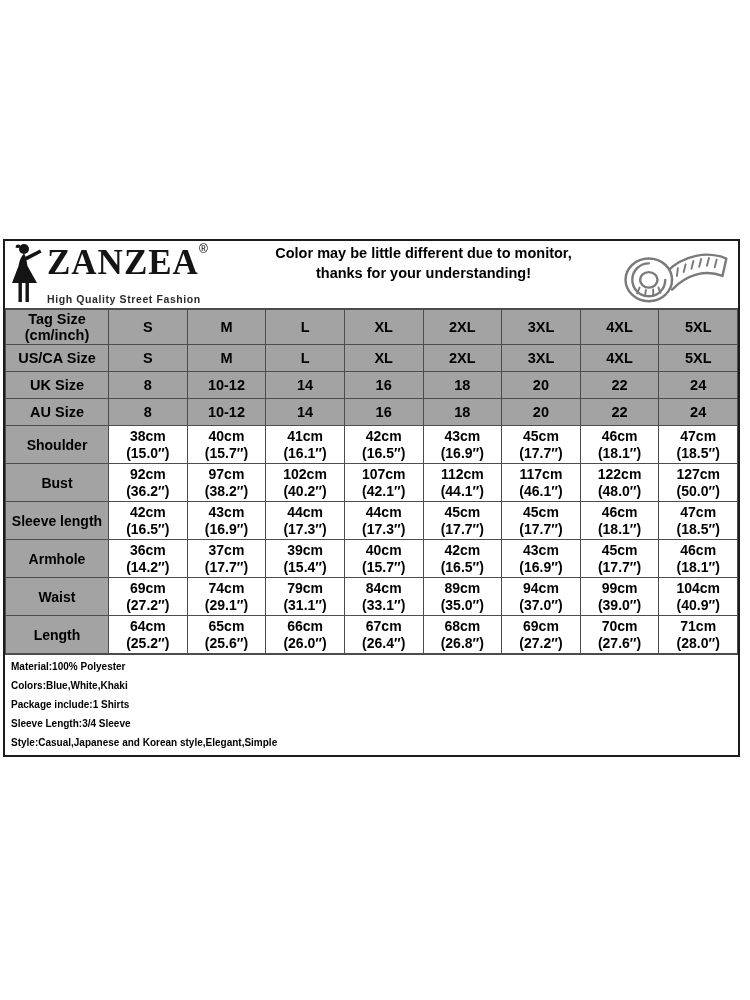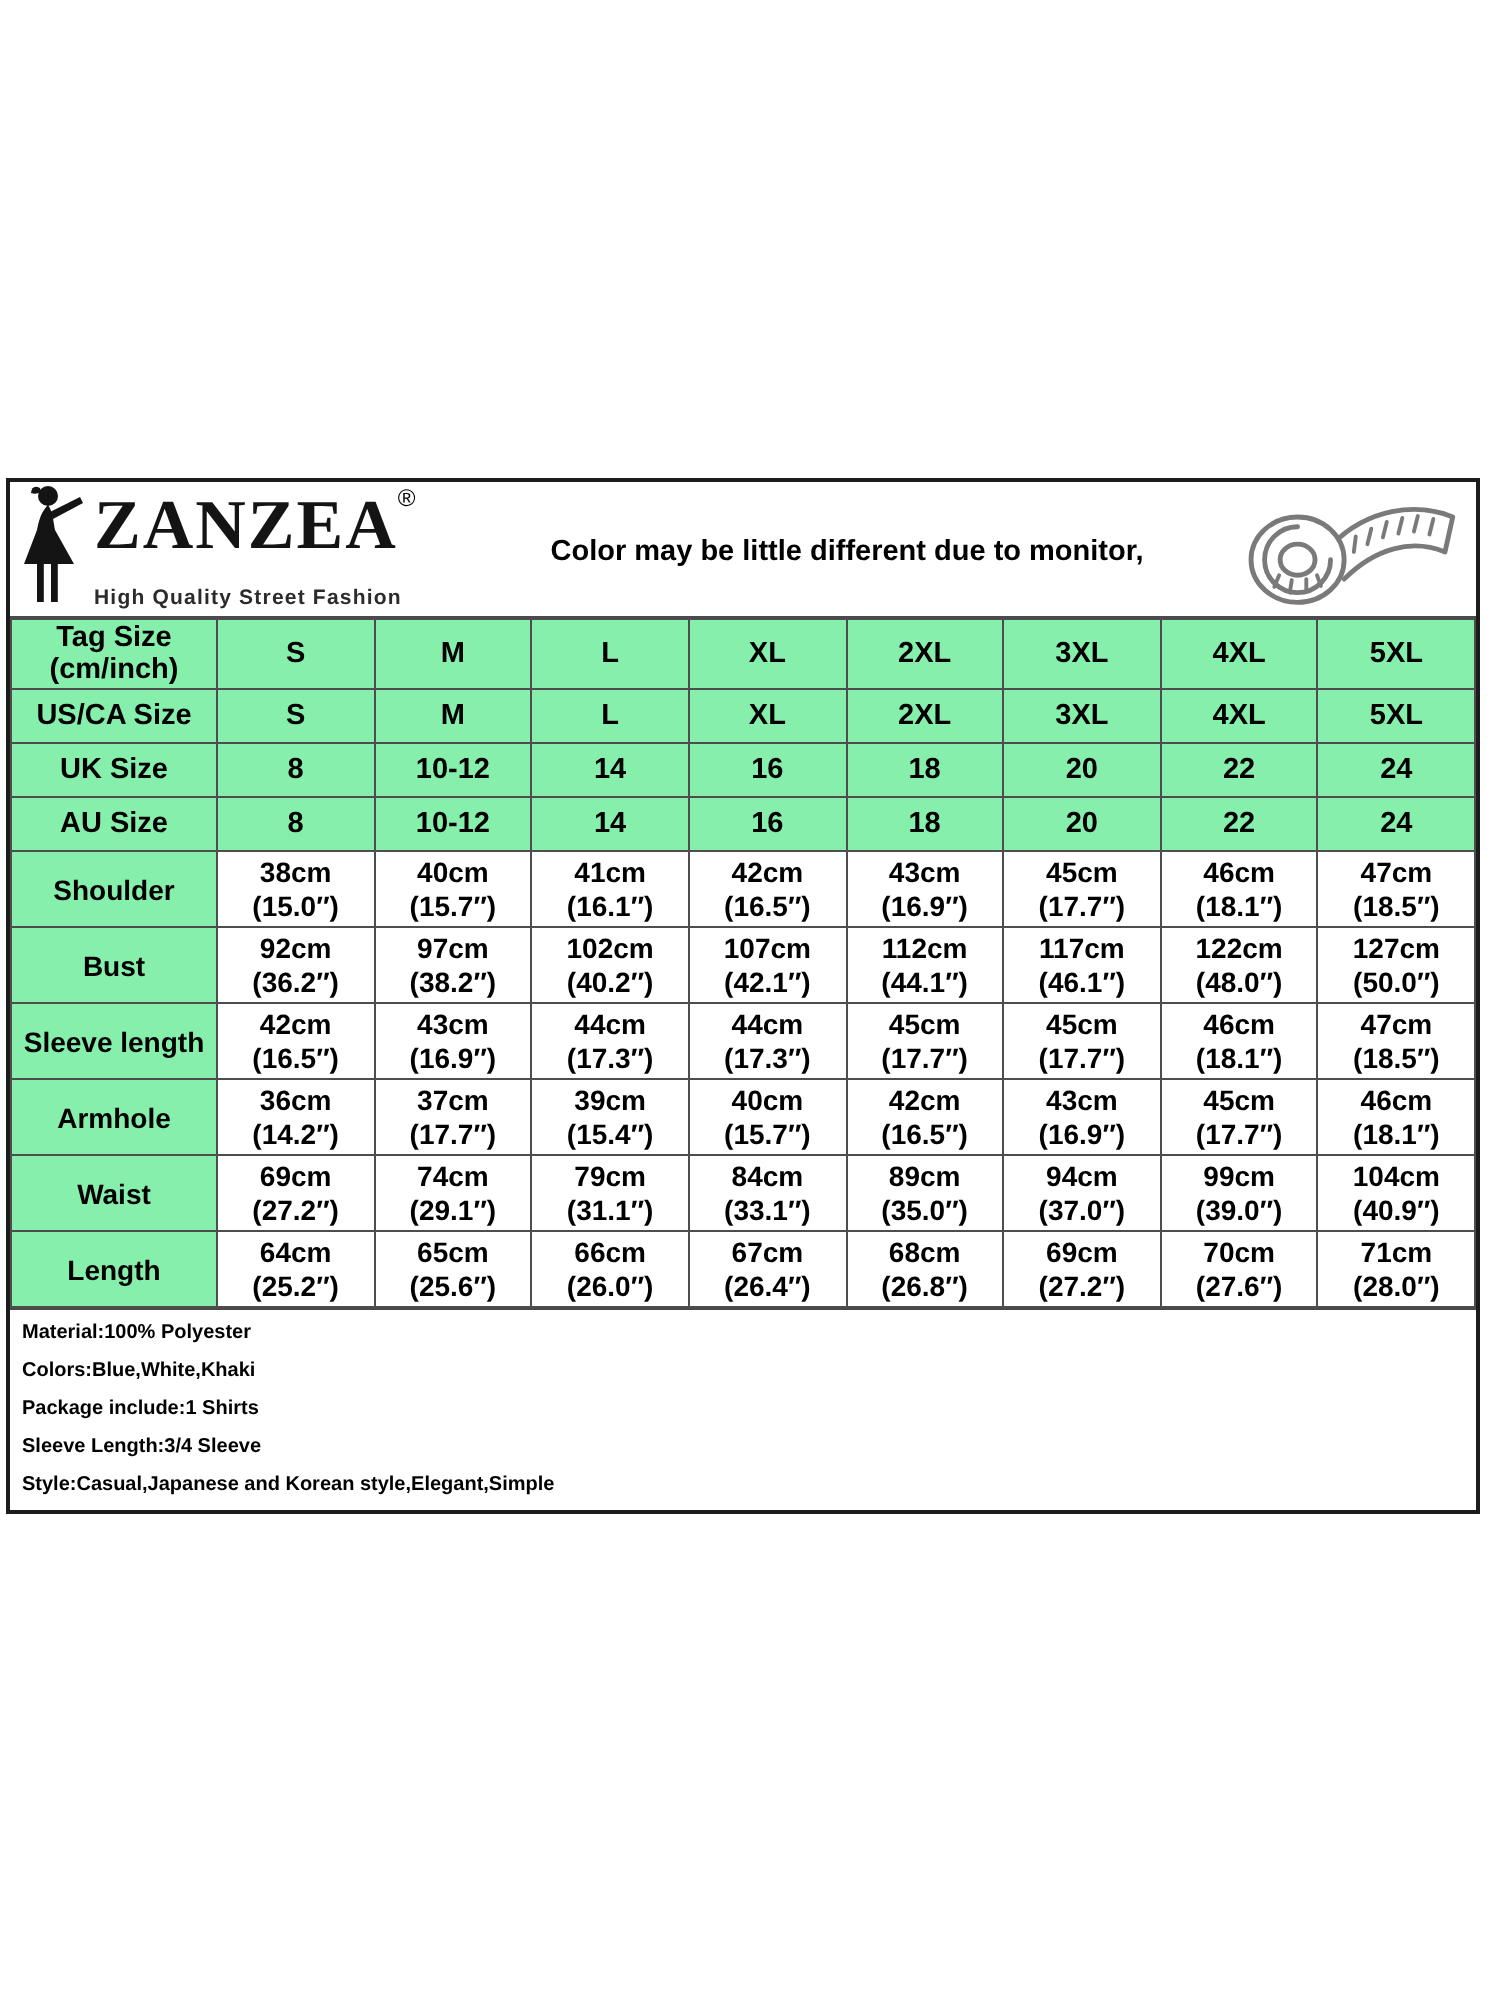--- a/index.html
+++ b/index.html
@@ -5,38 +5,38 @@
   html,body{margin:0;padding:0;}
   body{
     width:750px;height:1000px;background:#ffffff;position:relative;
     font-family:"Liberation Sans", sans-serif;color:#000;
   }
   .sheet{
     position:absolute;left:3px;top:239px;width:737px;
     border:2px solid #1c1c1c;background:#fff;box-sizing:border-box;
   }
   
-  .hdr{display:flex;align-items:center;height:67px;border-bottom:1px solid #4a4a4a;}
+  .hdr{display:flex;height:67px;border-bottom:1px solid #4a4a4a;}
   .logo{width:232px;display:flex;align-items:center;padding-left:6px;box-sizing:border-box;}
   .logo-txt{margin-left:2px;line-height:1;}
   .wordmark{
     font-family:"Liberation Serif", serif;font-weight:bold;font-size:35px;
     letter-spacing:1px;color:#141414;white-space:nowrap;
   }
   .reg{font-size:12px;vertical-align:top;position:relative;top:-2px;font-family:"Liberation Sans",sans-serif;}
   .tagline{font-size:10.5px;font-weight:bold;color:#2b2b2b;letter-spacing:.6px;margin-top:14px;}
   .disclaimer{flex:1;text-align:center;font-weight:bold;font-size:14.5px;line-height:20px;padding-top:2px;}
   .tape{width:128px;display:flex;justify-content:center;align-items:center;}
   
   table{border-collapse:collapse;width:100%;table-layout:fixed;}
   td{
     border:1px solid #4d4d4d;text-align:center;vertical-align:middle;
     font-weight:bold;font-size:14px;padding:0;
   }
-  .g{background:#86efac;}
+  .g{background:#a3a3a3;}
   tr.tagrow td{height:34px;font-size:14.5px;}
   tr.sizerow td{height:26px;font-size:14.5px;}
   tr.mrow td{height:37px;}
   .corner div{line-height:16px;font-size:14.5px;}
   .mcell div{line-height:17px;}
   
   .info{border-top:1px solid #4a4a4a;padding:2px 6px 3px 6px;}
   .info div{font-size:10px;font-weight:bold;line-height:19px;white-space:nowrap;}
 </style>
 </head>
@@ -60,20 +60,21 @@
       </span>
       <div class="logo-txt">
         <div>
           <span class="wordmark">ZANZEA</span><span class="reg">®</span>
         </div>
         <div class="tagline">High Quality Street Fashion</div>
       </div>
     </div>
     <div class="disclaimer">
       <div>Color may be little different due to monitor,</div>
+      <div>thanks for your understanding!</div>
     </div>
     <div class="tape">
       <svg width="118" height="64" viewBox="0 0 120 66" fill="none" stroke="#7a7a7a" stroke-width="2.5" stroke-linejoin="round" stroke-linecap="round">
         <path d="M52 30 C70 12 95 8 114 16 L110 34 C93 27 74 32 58 48" fill="#ffffff"></path>
         <path d="M104 17 L102 25 M96 15.5 L94 23.5 M88 16.5 L86 24.5 M80 18.5 L78 26.5 M72 22 L70 30 M64 26 L63 34" stroke-width="2"></path>
         <ellipse cx="34" cy="38" rx="24" ry="22" fill="#ffffff"></ellipse>
         <path d="M34 21 a17 17 0 1 0 17 17" fill="none"></path>
         <ellipse cx="34" cy="38" rx="9" ry="8" fill="none"></ellipse>
         <path d="M22 52 L24.5 46 M30 55 L31 48.5 M38.5 54.5 L38.5 48 M46 51.5 L44 46" stroke-width="2"></path>
       </svg>

